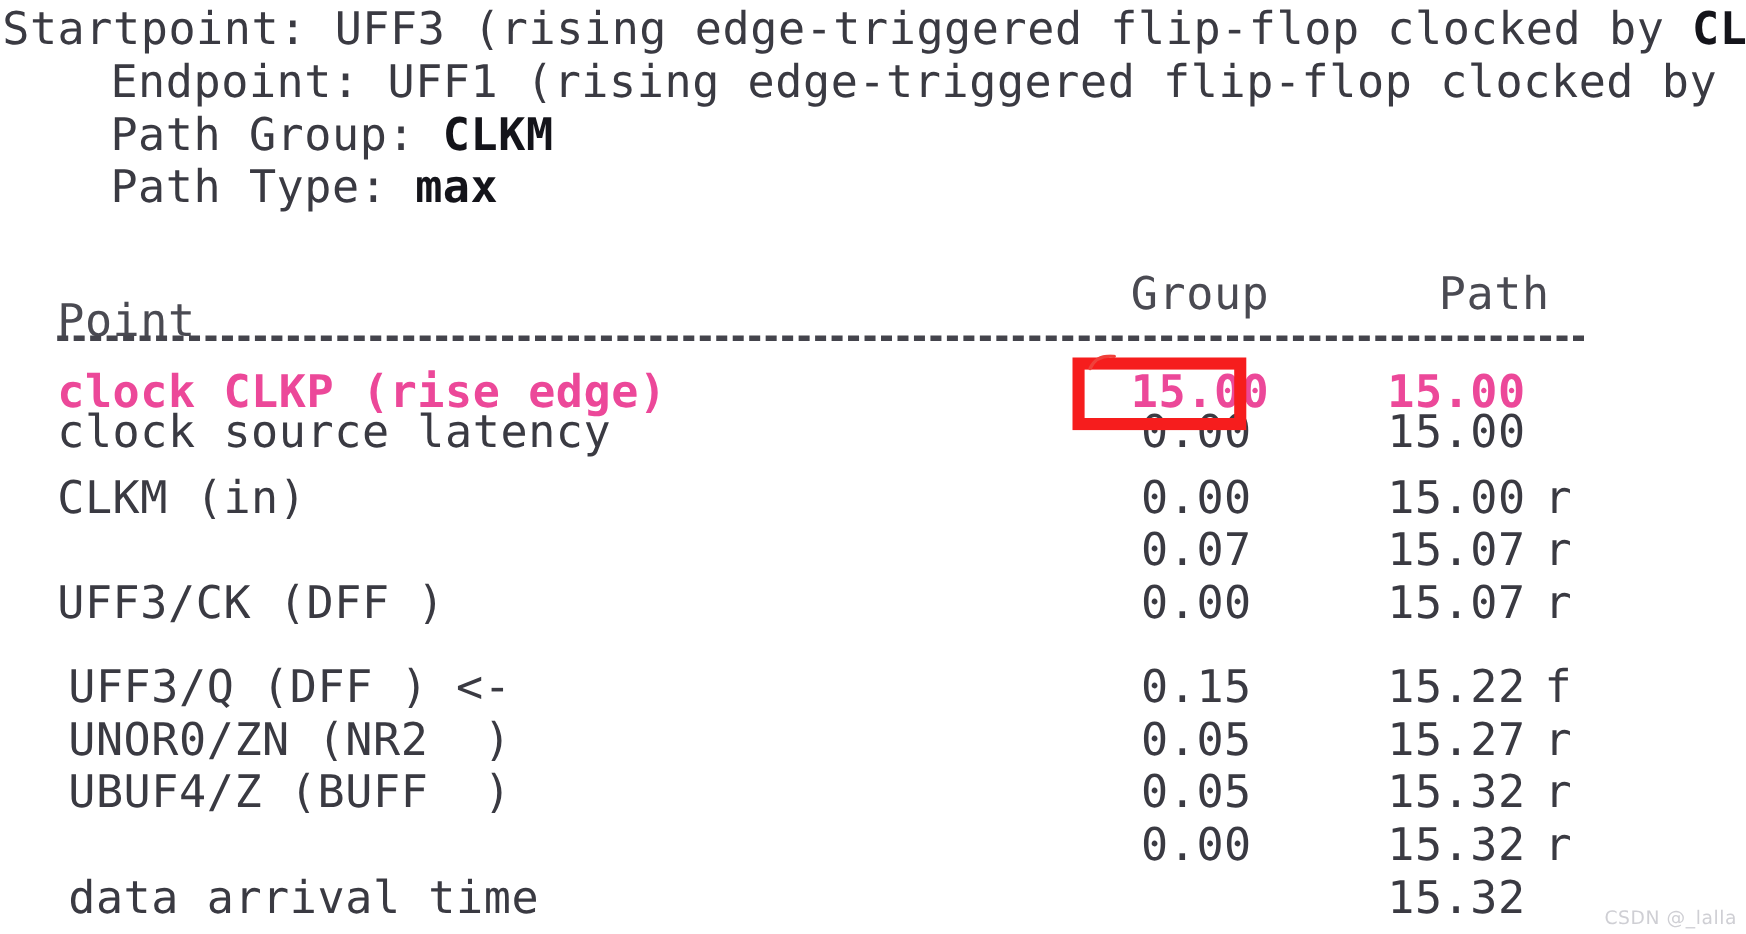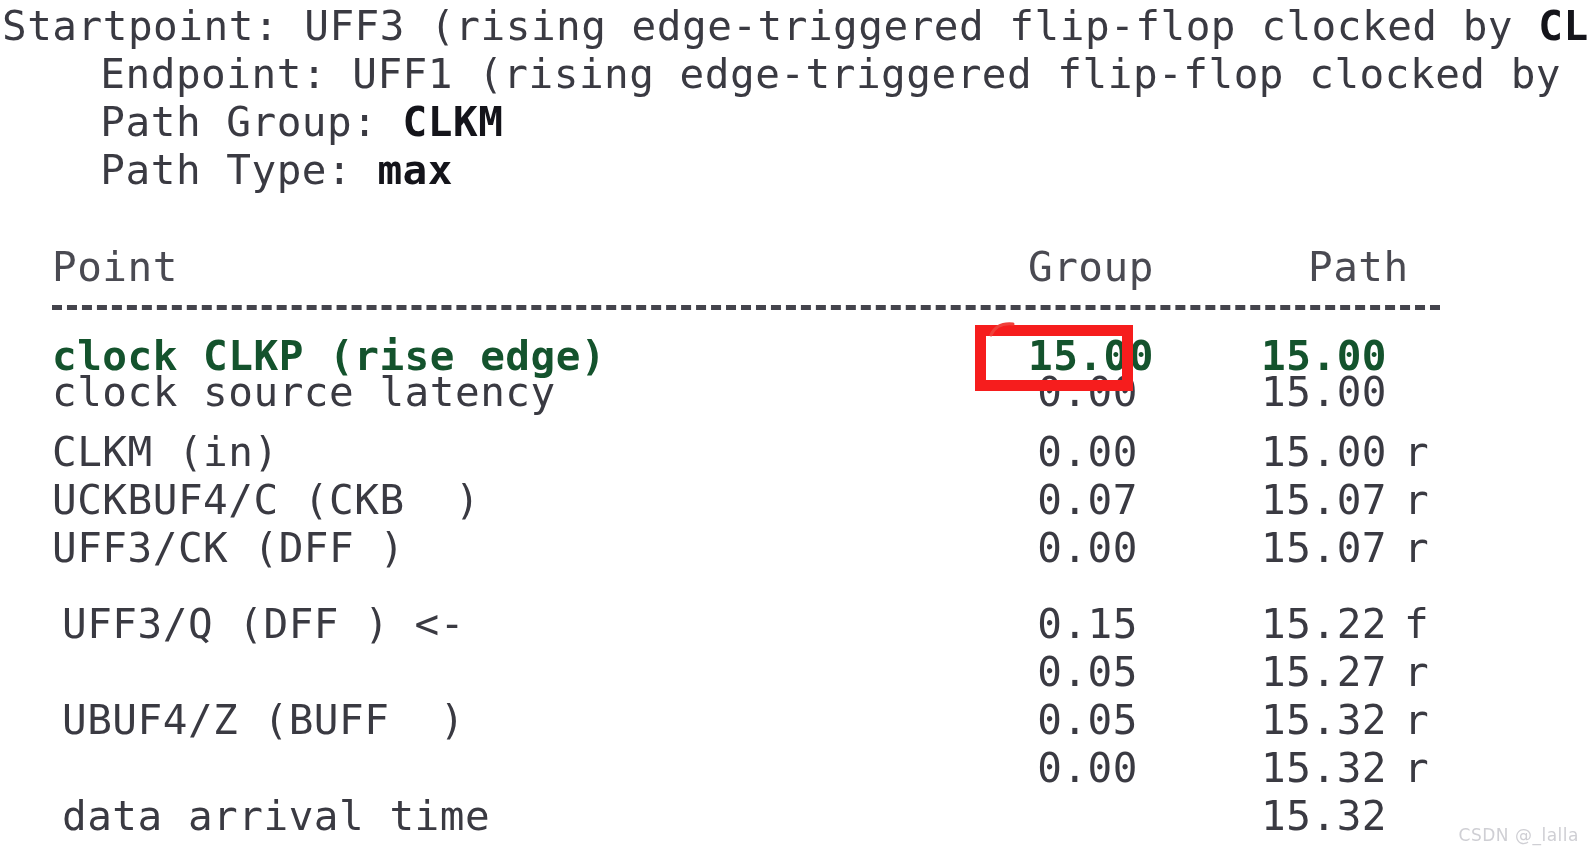--- a/index.html
+++ b/index.html
@@ -42,21 +42,21 @@
   
   .col-head {
     position: absolute;
     top: 243px;
     white-space: pre;
     font-size: 41px;
     line-height: 48px;
     letter-spacing: 0.5px;
     color: #4a4a52;
   }
-  #col-point { left: 52px;  }
+  #col-point { left: 52px; margin-top: 24px;  }
   #col-incr  { left: 1028px;}
   #col-path  { left: 1308px;}
 
   
   #sep-rule {
     position: absolute;
     left: 52px;
     top: 305px;
     width: 1388px;
     height: 0;
@@ -98,21 +98,21 @@
   .trow .flag {
     position: absolute;
     left: 1404px;
     top: 0;
     white-space: pre;
   }
   .trow.bold .pt,
   .trow.bold .incr,
   .trow.bold .pathv {
     font-weight: bold;
-    color: #14532d;
+    color: #ec4899;
   }
 
   
   #incr-highlight {
     position: absolute;
     left: 975px;
     top: 325px;
     width: 158px;
     height: 66px;
     border: 11px solid #f61d1d;
@@ -157,24 +157,24 @@
   <div class="col-head" id="col-point">Point</div>
   <div class="col-head" id="col-incr">Group</div>
   <div class="col-head" id="col-path">Path</div>
 
   <div id="sep-rule"></div>
 
   <div id="rows-host">
       <div class="trow bold" style="top: 332px; left: 52px; right: 0px;"><span class="pt">clock CLKP (rise edge)</span><span class="incr" style="left: 976px;">15.00</span><span class="pathv" style="left: 1203px;">15.00</span></div>
       <div class="trow" style="top: 368px; left: 52px; right: 0px;"><span class="pt">clock source latency</span><span class="incr" style="left: 976px;">0.00</span><span class="pathv" style="left: 1203px;">15.00</span></div>
       <div class="trow" style="top: 428px; left: 52px; right: 0px;"><span class="pt">CLKM (in)</span><span class="incr" style="left: 976px;">0.00</span><span class="pathv" style="left: 1203px;">15.00</span><span class="flag" style="left: 1352px;">r</span></div>
-      <div class="trow" style="top: 476px; left: 52px; right: 0px;"><span class="pt">UCKBUF4/C (CKB  )</span><span class="incr" style="left: 976px;">0.07</span><span class="pathv" style="left: 1203px;">15.07</span><span class="flag" style="left: 1352px;">r</span></div>
+      <div class="trow" style="top: 476px; left: 52px; right: 0px;"><span class="incr" style="left: 976px;">0.07</span><span class="pathv" style="left: 1203px;">15.07</span><span class="flag" style="left: 1352px;">r</span></div>
       <div class="trow" style="top: 524px; left: 52px; right: 0px;"><span class="pt">UFF3/CK (DFF )</span><span class="incr" style="left: 976px;">0.00</span><span class="pathv" style="left: 1203px;">15.07</span><span class="flag" style="left: 1352px;">r</span></div>
       <div class="trow" style="top: 600px; left: 62px; right: 0px;"><span class="pt">UFF3/Q (DFF ) &lt;-</span><span class="incr" style="left: 966px;">0.15</span><span class="pathv" style="left: 1193px;">15.22</span><span class="flag" style="left: 1342px;">f</span></div>
-      <div class="trow" style="top: 648px; left: 62px; right: 0px;"><span class="incr" style="left: 966px;">0.05</span><span class="pathv" style="left: 1193px;">15.27</span><span class="flag" style="left: 1342px;">r</span></div>
+      <div class="trow" style="top: 648px; left: 62px; right: 0px;"><span class="pt">UNOR0/ZN (NR2  )</span><span class="incr" style="left: 966px;">0.05</span><span class="pathv" style="left: 1193px;">15.27</span><span class="flag" style="left: 1342px;">r</span></div>
       <div class="trow" style="top: 696px; left: 62px; right: 0px;"><span class="pt">UBUF4/Z (BUFF  )</span><span class="incr" style="left: 966px;">0.05</span><span class="pathv" style="left: 1193px;">15.32</span><span class="flag" style="left: 1342px;">r</span></div>
       <div class="trow" style="top: 744px; left: 62px; right: 0px;"><span class="incr" style="left: 966px;">0.00</span><span class="pathv" style="left: 1193px;">15.32</span><span class="flag" style="left: 1342px;">r</span></div>
       <div class="trow" style="top: 792px; left: 62px; right: 0px;"><span class="pt">data arrival time</span><span class="incr" style="left: 966px;"></span><span class="pathv" style="left: 1193px;">15.32</span></div>
     </div>
 
   <div id="incr-highlight" style="border-color: rgb(246, 29, 29);"></div>
   <svg id="incr-highlight-mark" viewBox="0 0 26 18" xmlns="http://www.w3.org/2000/svg">
     <path d="M2,13 C6,4 14,1 24,2" stroke="#f0403a" stroke-width="3" fill="none" stroke-linecap="round"></path>
   </svg>
 

